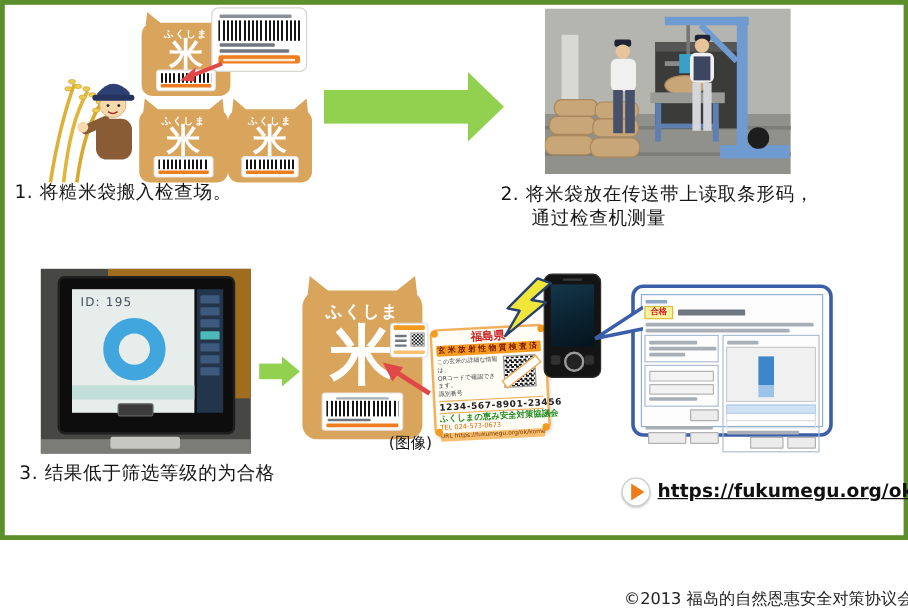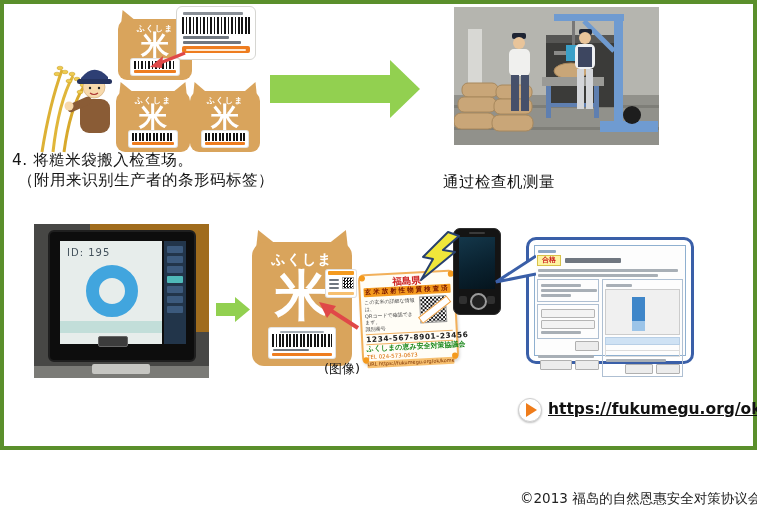--- a/index.html
+++ b/index.html
@@ -222,22 +222,22 @@
     <g>
       <rect x="125" y="22" width="13" height="6" rx="2" fill="#1e2433"></rect>
       <circle cx="131" cy="31" r="6" fill="#e8c49a"></circle>
       <rect x="121" y="37" width="20" height="25" rx="5" fill="#eef0f2"></rect>
       <rect x="124" y="40" width="14" height="20" fill="#3d4660"></rect>
       <rect x="123" y="62" width="7" height="40" fill="#d4d6da"></rect>
         <rect x="132" y="62" width="7" height="40" fill="#d4d6da"></rect>
     </g>
   </svg>
 
-  <div class="abs txt step" style="left:8px;top:146px;">4. 将糙米袋搬入检查场。</div>
-  <div class="abs txt step" style="left:14px;top:166px;">（附用来识别生产者的条形码标签）</div>
+  <div class="abs txt step" style="left:8px;top:146px;">1. 将糙米袋搬入检查场。</div>
+  <div class="abs txt step" style="left:413px;top:148px;">2. 将米袋放在传送带上读取条形码，</div>
   <div class="abs txt step" style="left:439px;top:168px;">通过检查机测量</div>
 
   <div class="abs monphoto">
     <div class="wood"></div>
     <div class="ledge"></div>
     <div class="monitor">
       <div class="screen">
         <div class="idtxt">ID: 195</div>
         <div class="ring"></div>
         <div class="mon-band"></div>
@@ -374,20 +374,21 @@
           <div class="m-btnrow">
               <div class="m-btn w26"></div>
               <div class="m-btn w22"></div>
             </div>
         </div>
       </div>
     </div>
   </div>
 
   <div class="abs txt" style="left:320px;top:356px;font-size:13px;z-index:10;">(图像)</div>
+  <div class="abs txt step" style="left:12px;top:380px;">3. 结果低于筛选等级的为合格</div>
 
   <div class="abs playwrap">
       <div class="playtri"></div>
     </div>
   <a class="abs urllink" href="#">https://fukumegu.org/ok/kome/</a>
 
 
   <div class="abs txt copyright">©2013 福岛的自然恩惠安全对策协议会</div>
 
 </div>

